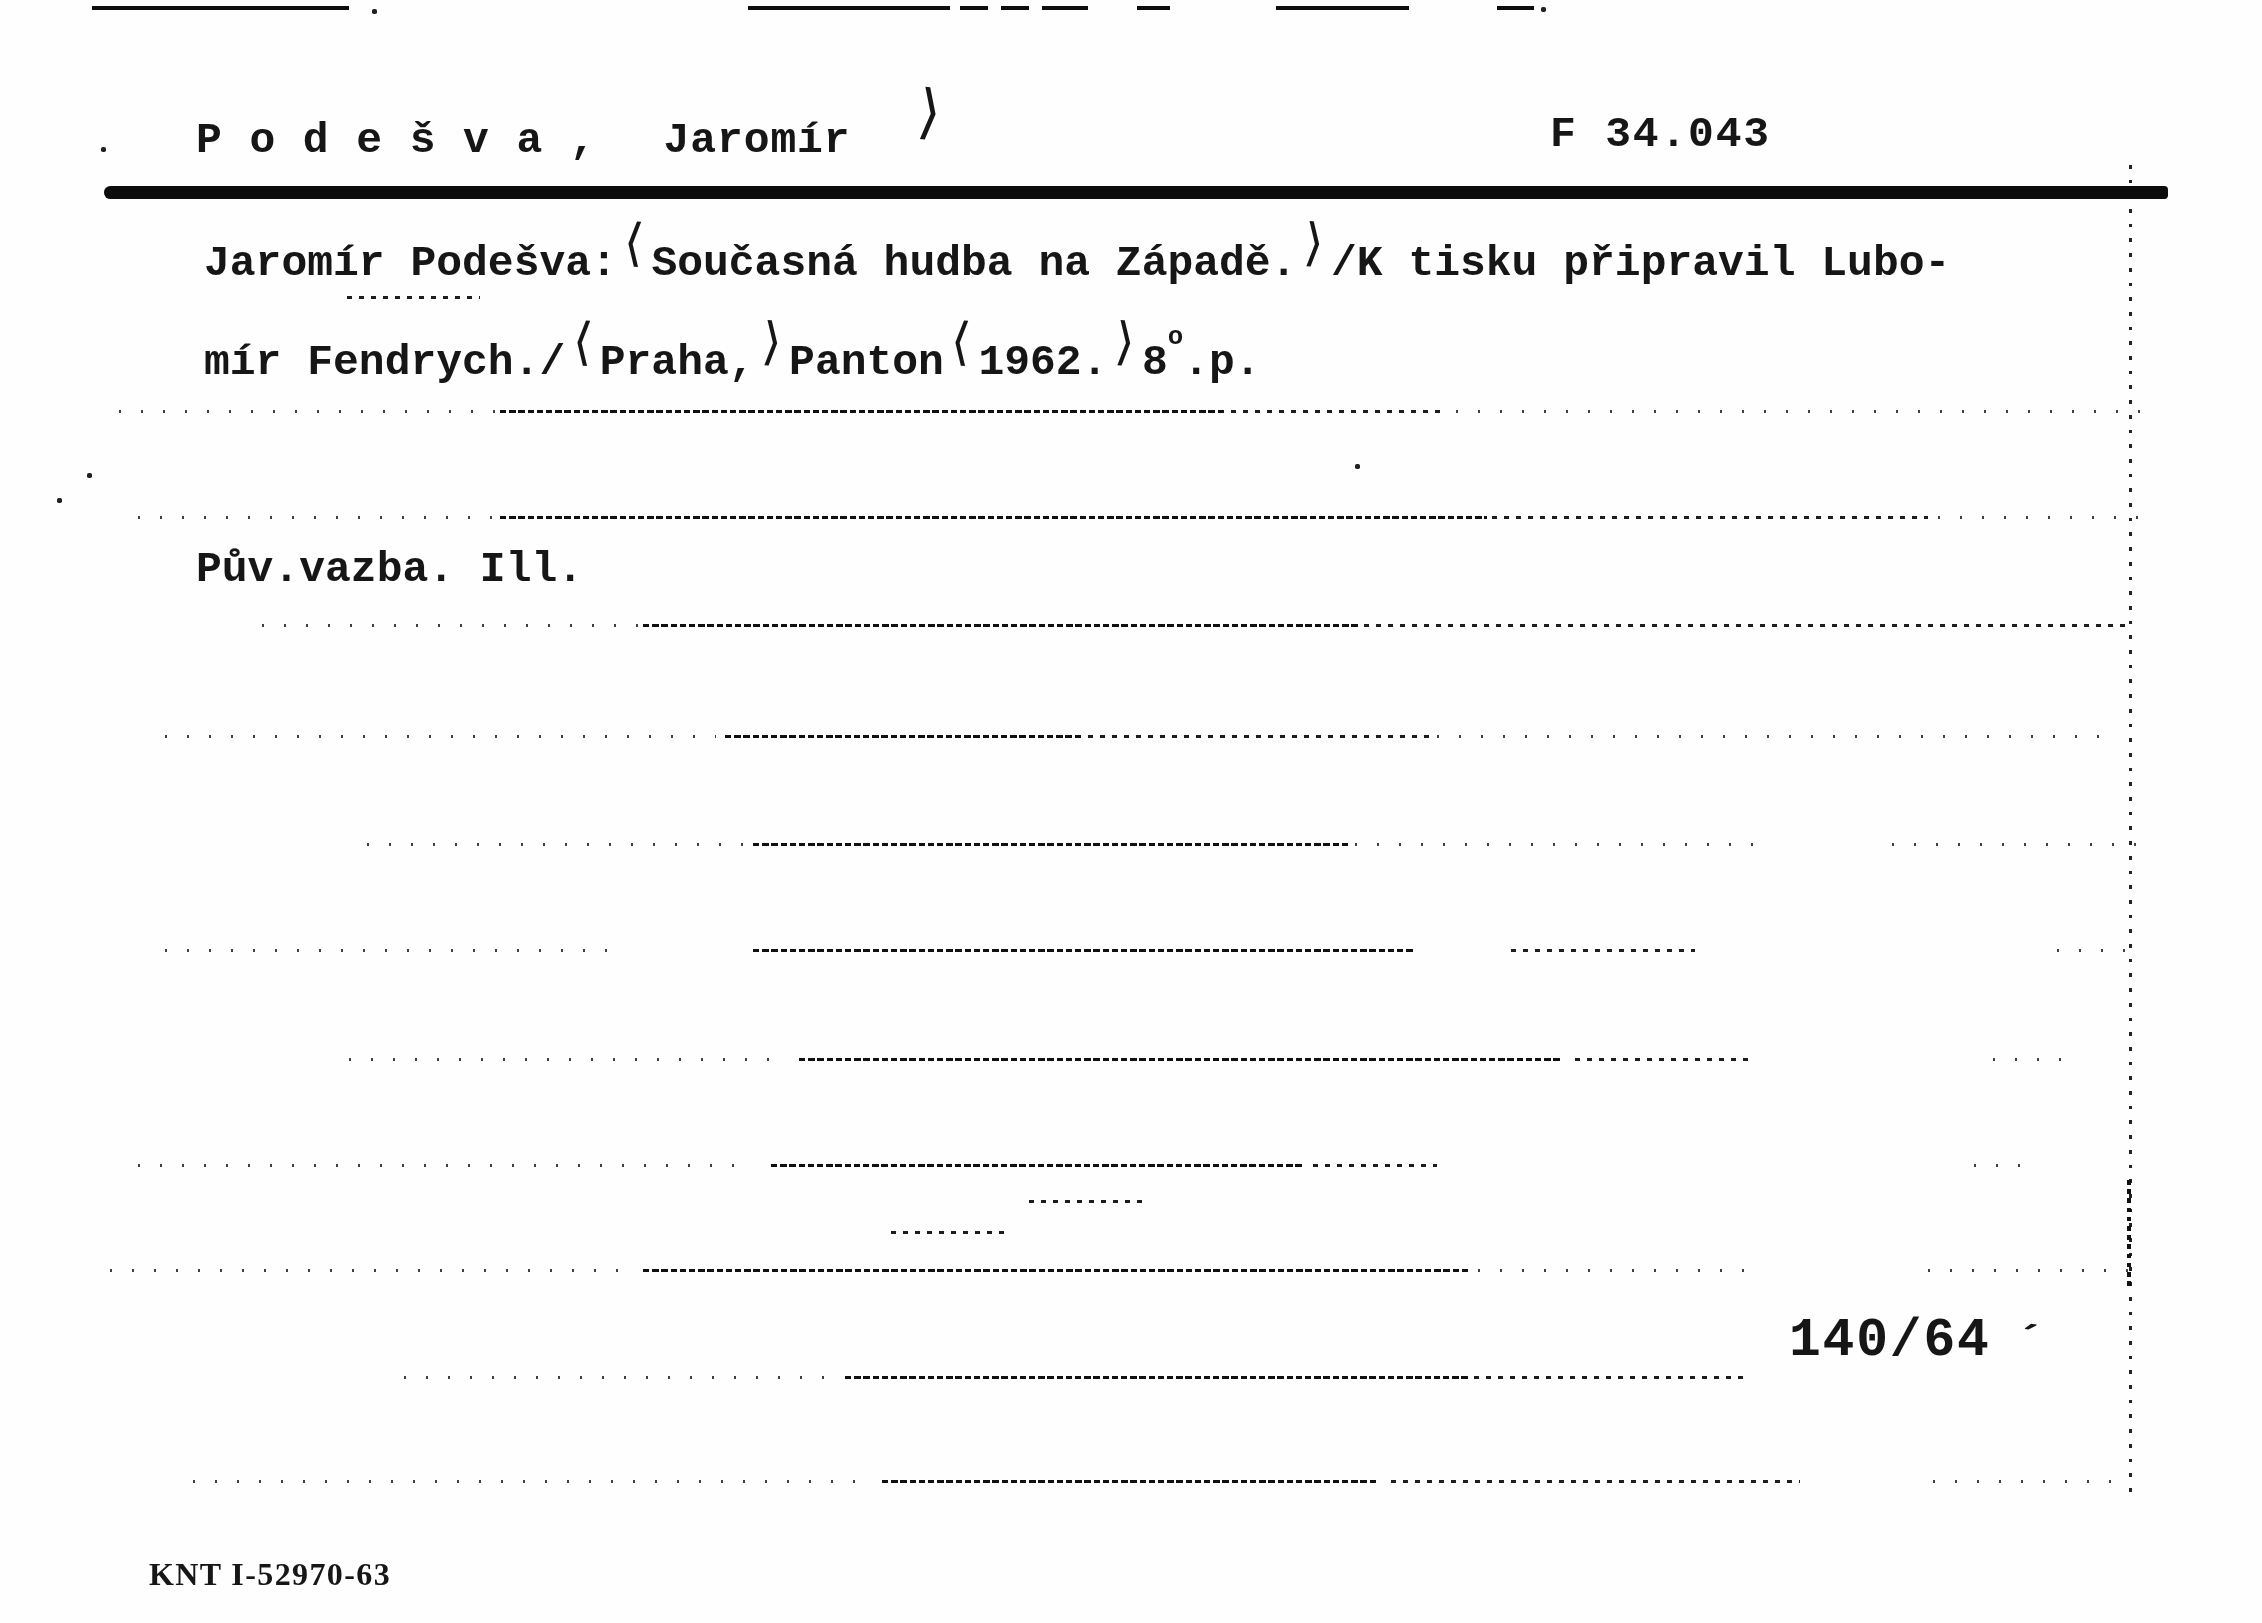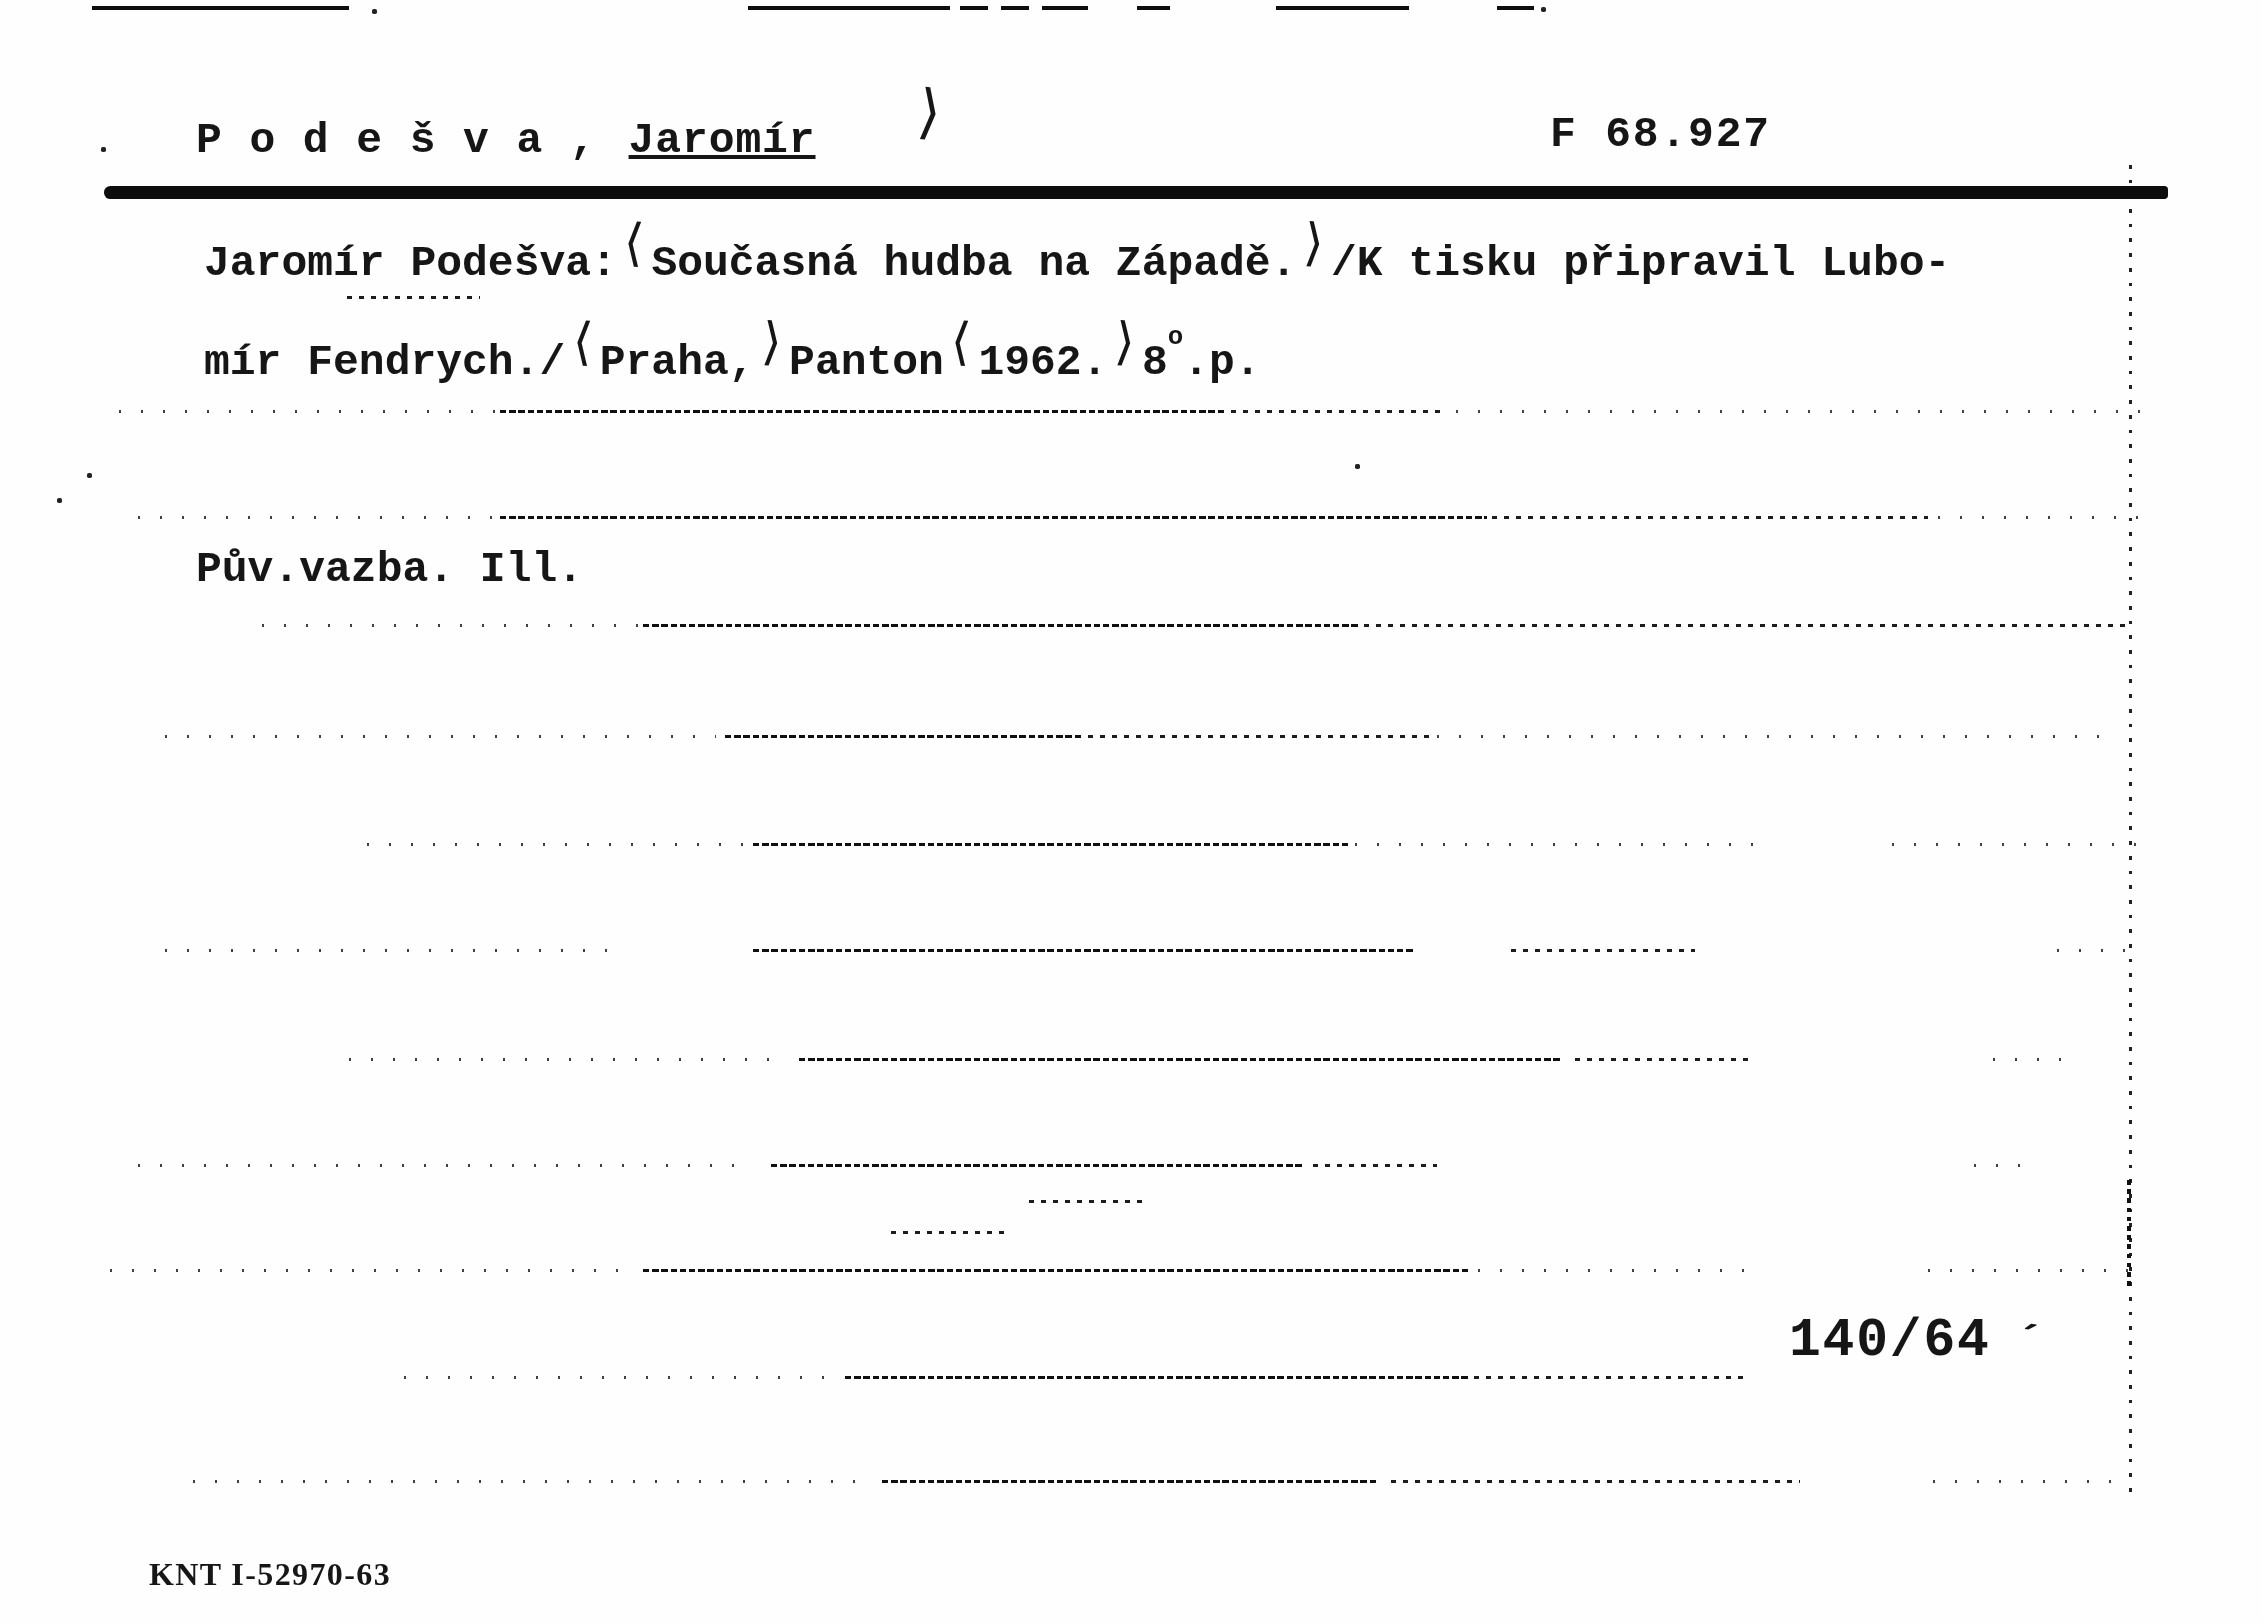--- a/index.html
+++ b/index.html
@@ -7,21 +7,21 @@
     position:relative;
     width:2263px;height:1624px;
     background:#fefefe;
     overflow:hidden;
     font-family:"Liberation Mono","DejaVu Sans Mono",monospace;
     color:#161616;
   }
   .abs{position:absolute;white-space:nowrap;}
   
   .header-name{left:196px;top:116px;font-size:43px;font-weight:700;letter-spacing:0.9px;}
-  .header-first{margin-left:32px;text-decoration:underline;}
+  .header-first{margin-left:67px;}
   .header-mark{left:918px;top:77px;font-size:59px;font-weight:400;font-family:"DejaVu Sans",sans-serif;transform:rotate(6deg);}
   .call-number{left:1550px;top:110px;font-size:43px;font-weight:700;letter-spacing:1.8px;}
   .divider{left:104px;top:186px;width:2064px;height:13px;background:#0d0d0d;border-radius:6.4px 3.7px 3.7px 6.4px;}
   
   .line1{left:204px;top:228px;font-size:43px;font-weight:700;}
   .line2{left:204px;top:327px;font-size:43px;font-weight:700;}
   .note1{left:196px;top:545px;font-size:43px;font-weight:700;text-align:center;}
   .note2{left:189px;top:641px;font-size:43px;font-weight:700;}
   .u-dot{text-decoration-style:dotted;text-decoration-thickness:2.8px;text-underline-offset:8.3px;}
   .amark{
@@ -113,21 +113,21 @@
       <div class="dotm" style="left: 87px; top: 473px;"></div>
       <div class="dotm" style="left: 57px; top: 498px;"></div>
       <div class="dotm" style="left: 1541px; top: 7.3px;"></div>
       <div class="dotm" style="left: 1355px; top: 464px;"></div>
     </div>
 
   <div class="abs header-name">
     <span>P o d e š v a ,</span><span class="header-first">Jaromír</span>
   </div>
   <div class="abs header-mark">⟩</div>
-  <div class="abs call-number">F  68.927</div>
+  <div class="abs call-number">F  34.043</div>
   <div class="abs divider"></div>
 
   <div class="abs line1">
     <span>Jaromír Podešva:</span><span class="amark">⟨</span><span class="u-dot">Současná hudba na Západě.</span><span class="amark">⟩</span><span class="u-dot">/K tisku připravil</span><span> Lubo-</span>
   </div>
 
   <div class="abs line2">
     <span>mír Fendrych./</span><span class="amark">⟨</span><span>Praha,</span><span class="amark">⟩</span><span>Panton</span><span class="amark">⟨</span><span>1962.</span><span class="amark">⟩</span><span><span>8</span><sup class="deg">o</sup><span>.p.</span></span>
   </div>
 

